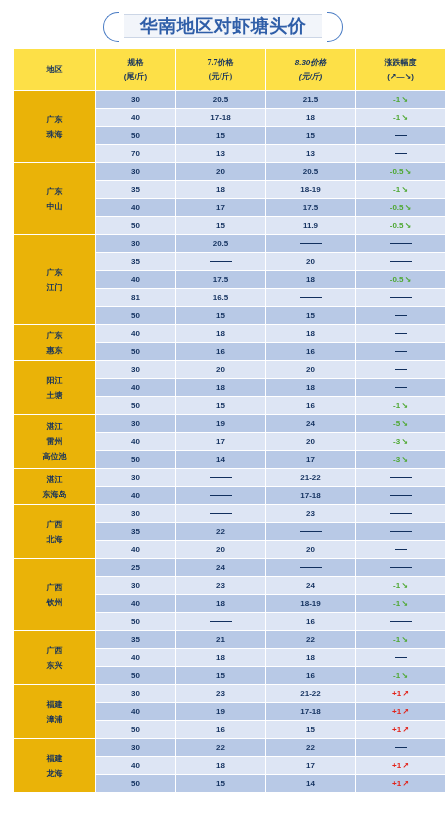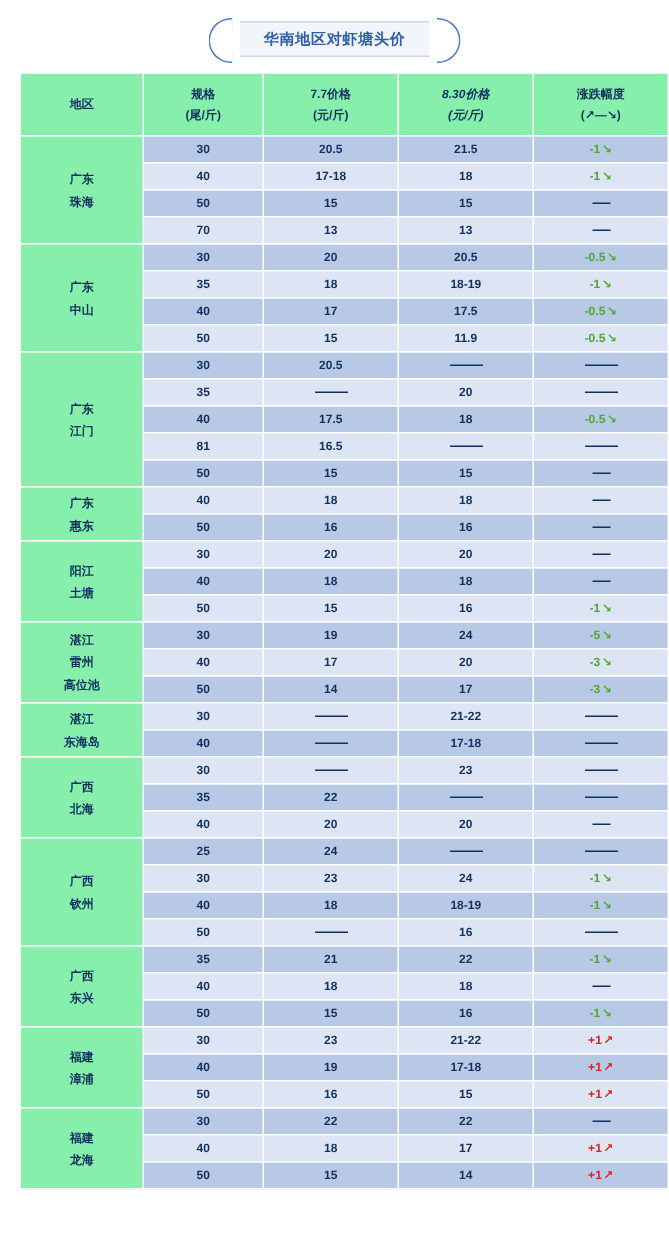--- a/index.html
+++ b/index.html
@@ -32,21 +32,21 @@
     display: inline-flex;
     align-items: center;
     justify-content: center;
     height: 24px;
     padding: 0 16px;
     border-top: 1px solid #ccd6e6;
     border-bottom: 1px solid #ccd6e6;
     background: #f2f5fa;
   }
   .title-text {
-    font-size: 10px;
+    font-size: 18px;
     font-weight: bold;
     color: #2f5ea8;
     letter-spacing: 0.5px;
     white-space: nowrap;
   }
   .bracket {
     position: absolute;
     top: -3px;
     width: 16px;
     height: 30px;
@@ -77,34 +77,34 @@
   table.price-table td {
     border: 1px solid #ffffff;
     text-align: center;
     vertical-align: middle;
     font-size: 8px;
     font-weight: bold;
     color: #12305e;
     padding: 0;
   }
   thead th {
-    background: #86efac;
+    background: #fde047;
     color: #ffffff;
     height: 42px;
     font-size: 8.5px;
     line-height: 14px;
   }
   th.col-region  { width: 82px; }
   th.col-size    { width: 80px; }
-  th.col-p1      { width: 90px; }
+  th.col-p1      { width: 90px; font-family: Liberation Serif, serif; }
   th.col-p2      { width: 90px; font-style: italic; }
   th.col-change  { width: 90px; }
 
   td.region-cell {
-    background: #86efac;
+    background: #eab308;
     color: #ffffff;
     font-size: 8.5px;
     line-height: 15px;
     font-weight: bold;
   }
   td.data-cell {
     height: 17px;
     line-height: 17px;
   }
   tr.band-a td.data-cell { background: #b8c9e6; }

